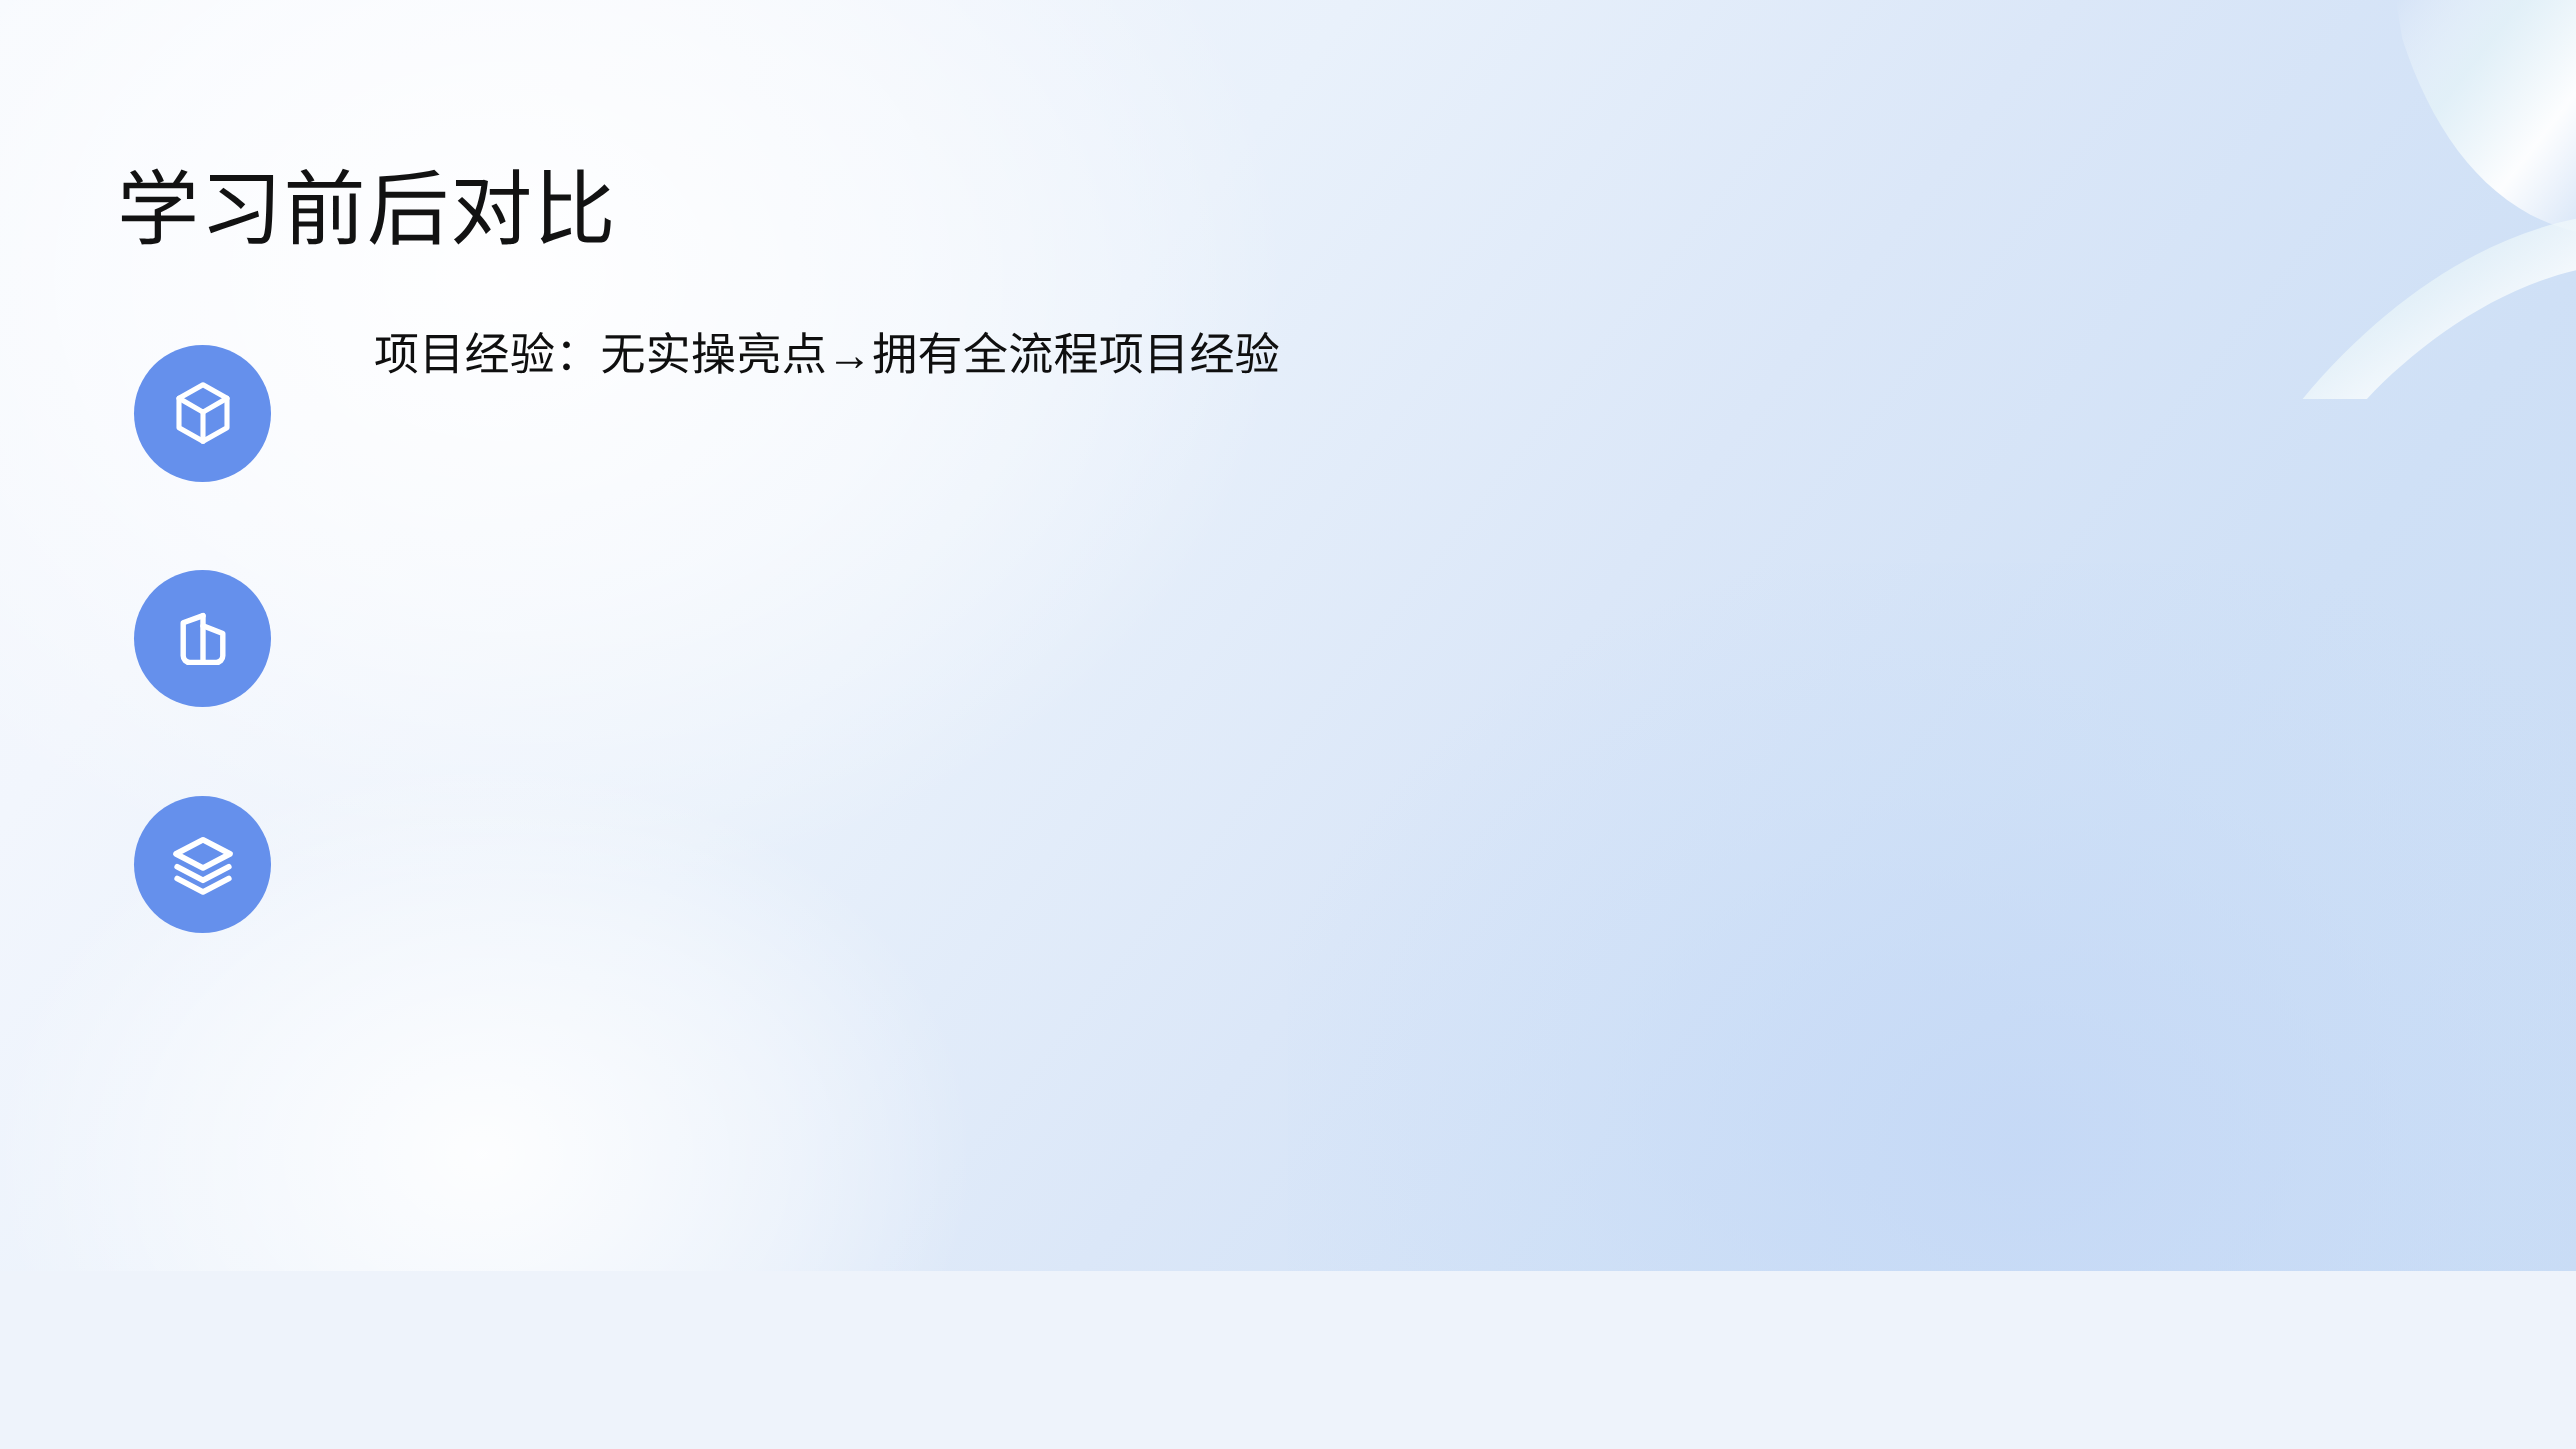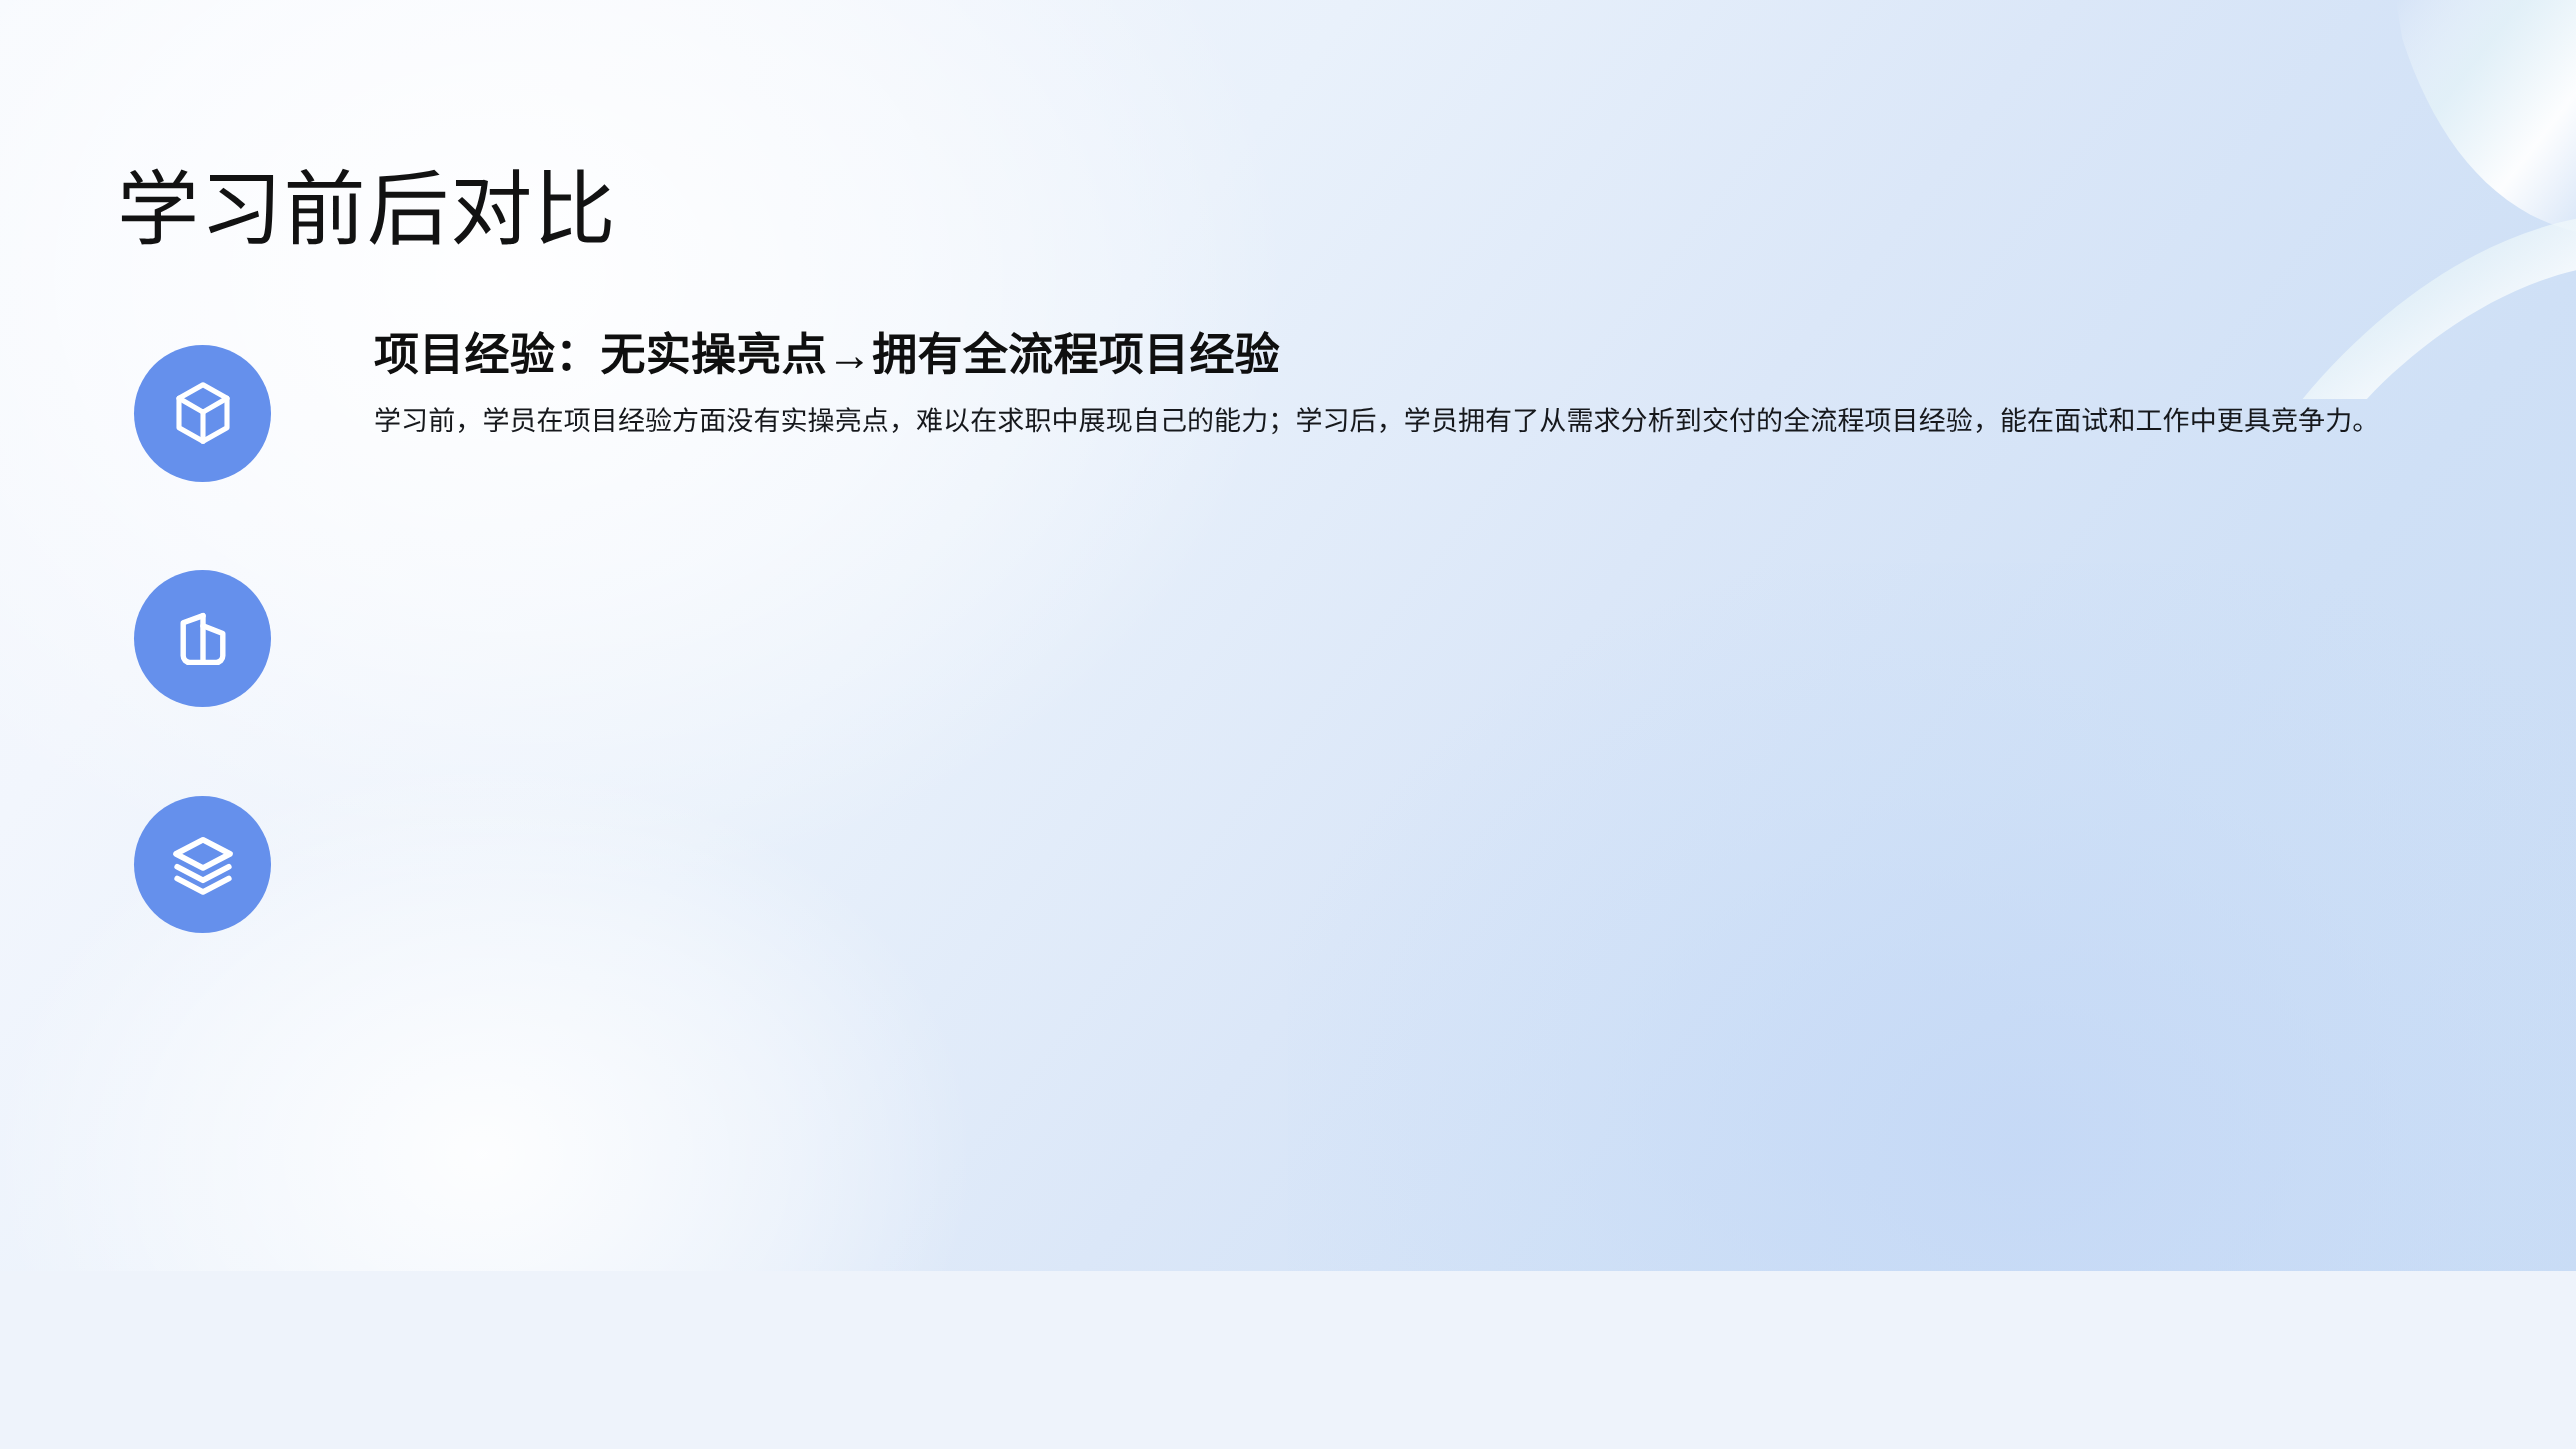--- a/index.html
+++ b/index.html
@@ -115,21 +115,21 @@
   .item-text {
     flex: 1 1 auto;
     padding-left: 103px;
     padding-right: 116px;
     max-width: 2125px;
   }
 
   .item-heading {
     font-size: 45px;
     line-height: 1.22;
-    font-weight: 700;
+    font-weight: 400;
     color: #0f0f0f;
     margin: 0 0 16.7px 0;
     letter-spacing: 0.3px;
   }
 
   .item-body {
     font-size: 27px;
     line-height: 1.62;
     color: #16181c;
     margin: 0;
@@ -167,21 +167,20 @@
     <div class="item">
       <div class="icon-badge">
         <svg viewBox="0 0 24 24" fill="none" stroke="#ffffff" stroke-width="1.7" stroke-linecap="round" stroke-linejoin="round">
           <path d="M12 2.6 20 7.1 20 16.9 12 21.4 4 16.9 4 7.1 Z"></path>
           <path d="M4 7.1 12 11.7 20 7.1"></path>
           <path d="M12 11.7 12 21.4"></path>
         </svg>
       </div>
       <div class="item-text">
         <div class="item-heading">项目经验：无实操亮点→拥有全流程项目经验</div>
-        <div class="item-body">学习前，学员在项目经验方面没有实操亮点，难以在求职中展现自己的能力；学习后，学员拥有了从需求分析到交付的全流程项目经验，能在面试和工作中更具竞争力。</div>
       </div>
     </div>
 
     <div class="item">
       <div class="icon-badge">
         <svg viewBox="0 0 24 24" fill="none" stroke="#ffffff" stroke-width="1.8" stroke-linecap="round" stroke-linejoin="round">
           <path d="M12 4.2 12 19.8"></path>
           <path d="M12 4.2 5.4 6.6 5.4 17.6 A2.2 2.2 0 0 0 7.6 19.8 L12 19.8"></path>
           <path d="M12 7.6 18.6 10.2 18.6 17.6 A2.2 2.2 0 0 1 16.4 19.8 L12 19.8"></path>
         </svg>

